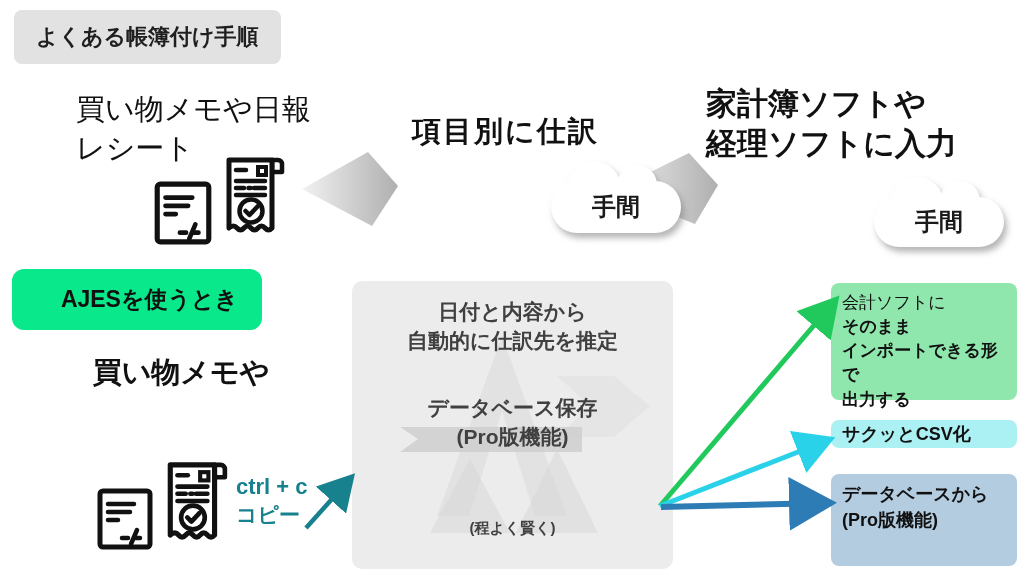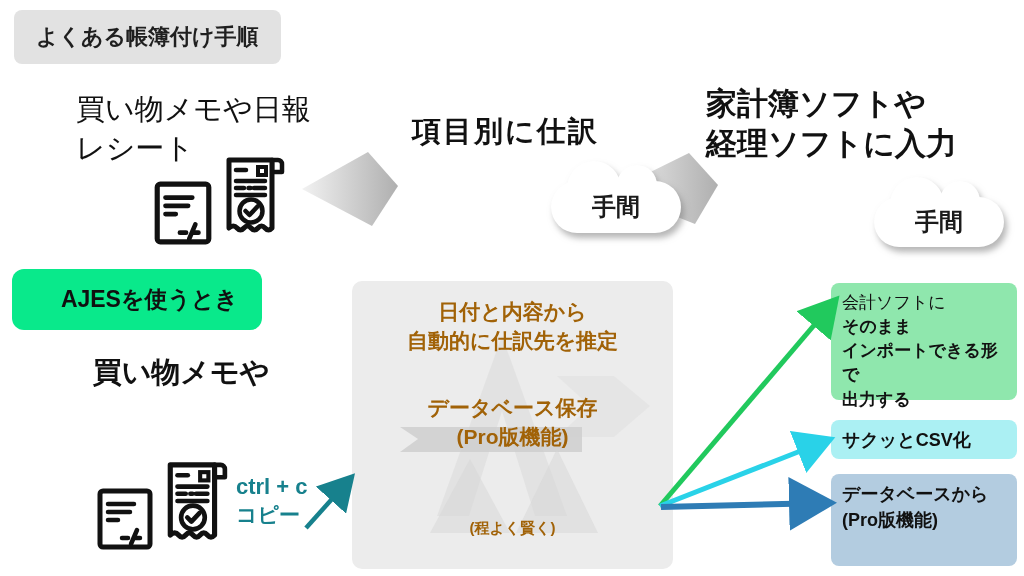--- a/index.html
+++ b/index.html
@@ -26,34 +26,34 @@
     border-radius:12px;display:flex;align-items:center;justify-content:center;
     font-size:23px;font-weight:700;color:#101010;padding-left:25px;}
 
   .h-copy{left:38px;top:353px;width:286px;text-align:center;font-size:29px;font-weight:700;line-height:1.35;color:#111;}
 
   .shortcut{left:236px;top:474px;font-size:22px;font-weight:700;color:var(--teal);}
   .shortcut-label{left:236px;top:501px;font-size:21px;font-weight:700;color:var(--teal);}
 
   .engine-box{left:352px;top:281px;width:321px;height:288px;background:var(--panel-gray);border-radius:10px;overflow:hidden;}
   .engine-box .wm{position:absolute;inset:0;}
-  .engine-line{position:absolute;left:0;width:100%;text-align:center;font-weight:700;color:#a16207;}
+  .engine-line{position:absolute;left:0;width:100%;text-align:center;font-weight:700;color:#404040;}
   .el1{top:17px;font-size:21px;}
   .el2{top:46px;font-size:21px;}
   .el3{top:113px;font-size:21px;}
   .el4{top:142px;font-size:21px;}
   .el5{top:196px;font-size:29px;color:#161616;}
   .el6{top:238px;font-size:15px;}
 
   .out-box{border-radius:8px;padding:8px 11px;color:#111;}
   .out-green{left:831px;top:283px;width:186px;height:117px;background:var(--box-green);
     font-size:17px;line-height:1.42;}
   .out-green .l-normal{font-weight:500;}
   .out-green .l-bold{font-weight:700;}
-  .out-cyan{left:831px;top:420px;width:186px;height:39px;background:var(--box-cyan);
+  .out-cyan{left:831px;top:420px;width:186px;height:28px;background:var(--box-cyan);
     font-size:18px;font-weight:700;display:flex;align-items:center;text-align:right;}
   .out-blue{left:831px;top:474px;width:186px;height:92px;background:var(--box-blue);
     font-size:18px;font-weight:700;line-height:1.42;}
 
   .overlay{left:0;top:0;width:1024px;height:576px;pointer-events:none;}
   .st-teal{stroke:var(--teal);}   #mTeal path{fill:var(--teal);}
   .st-green{stroke:var(--arrow-green);} #mGreen path{fill:var(--arrow-green);}
   .st-cyan{stroke:var(--arrow-cyan);}  #mCyan path{fill:var(--arrow-cyan);}
   .st-blue{stroke:var(--arrow-blue);}  #mBlue path{fill:var(--arrow-blue);}
 

